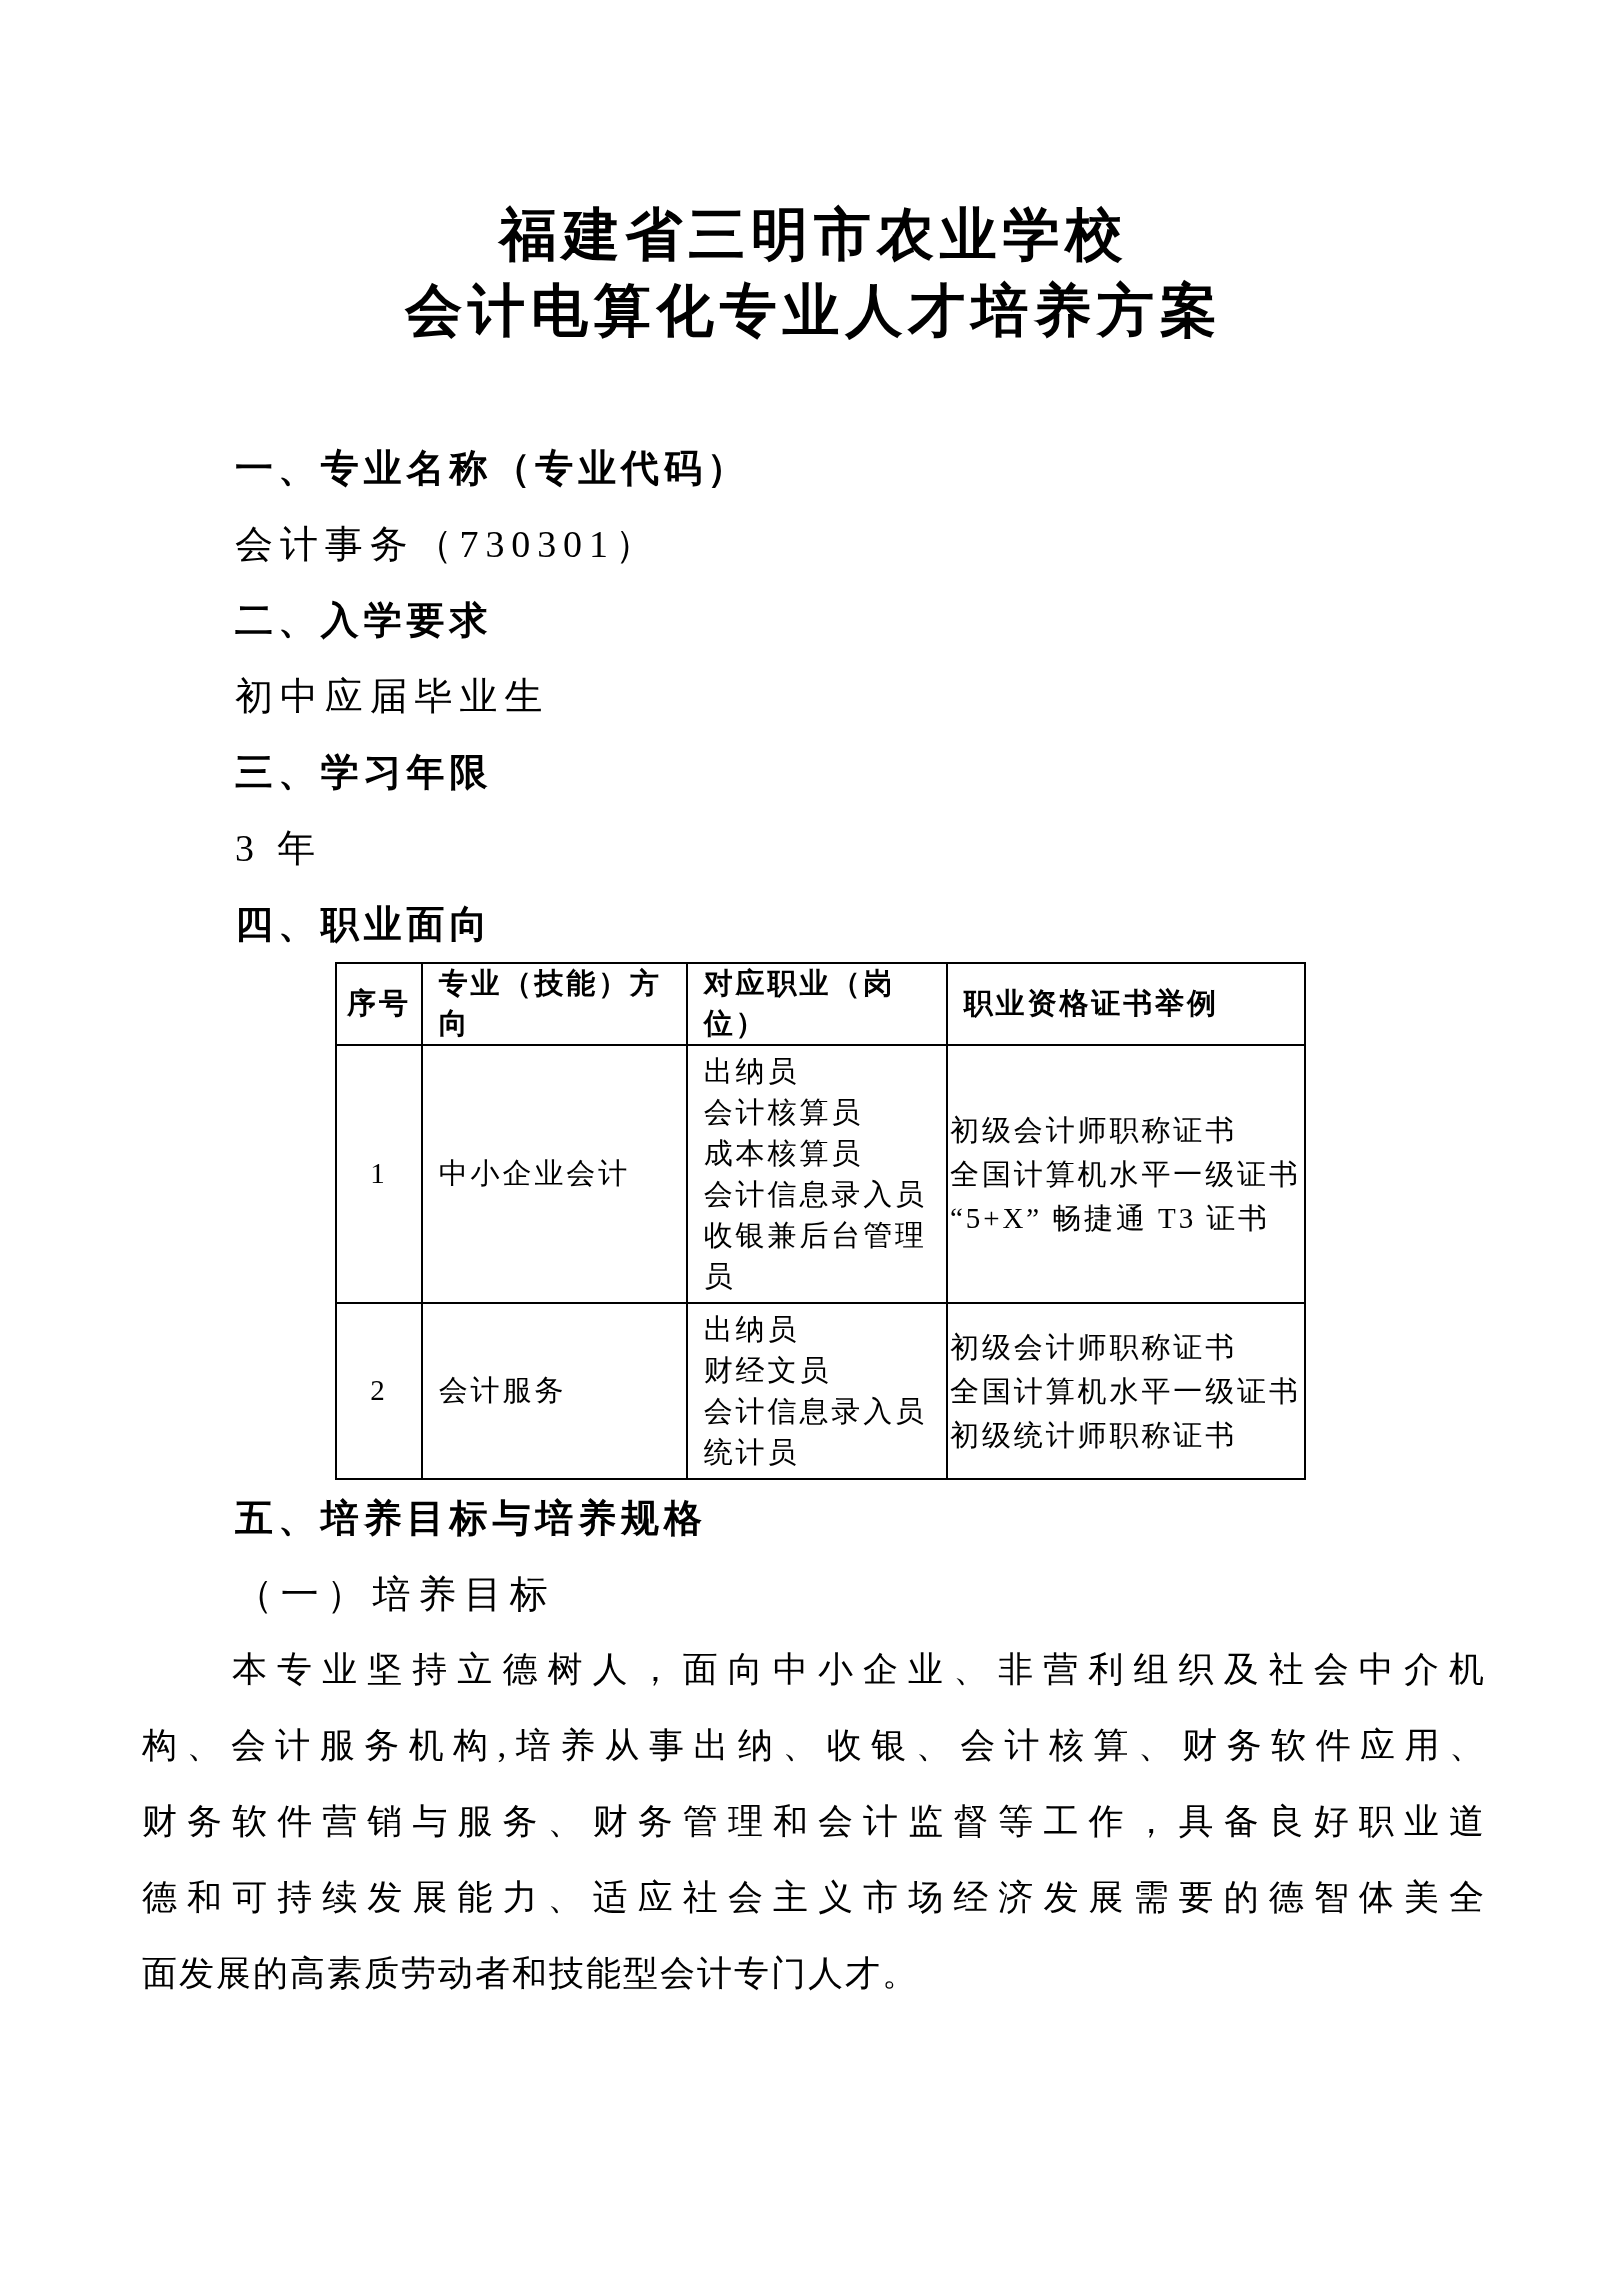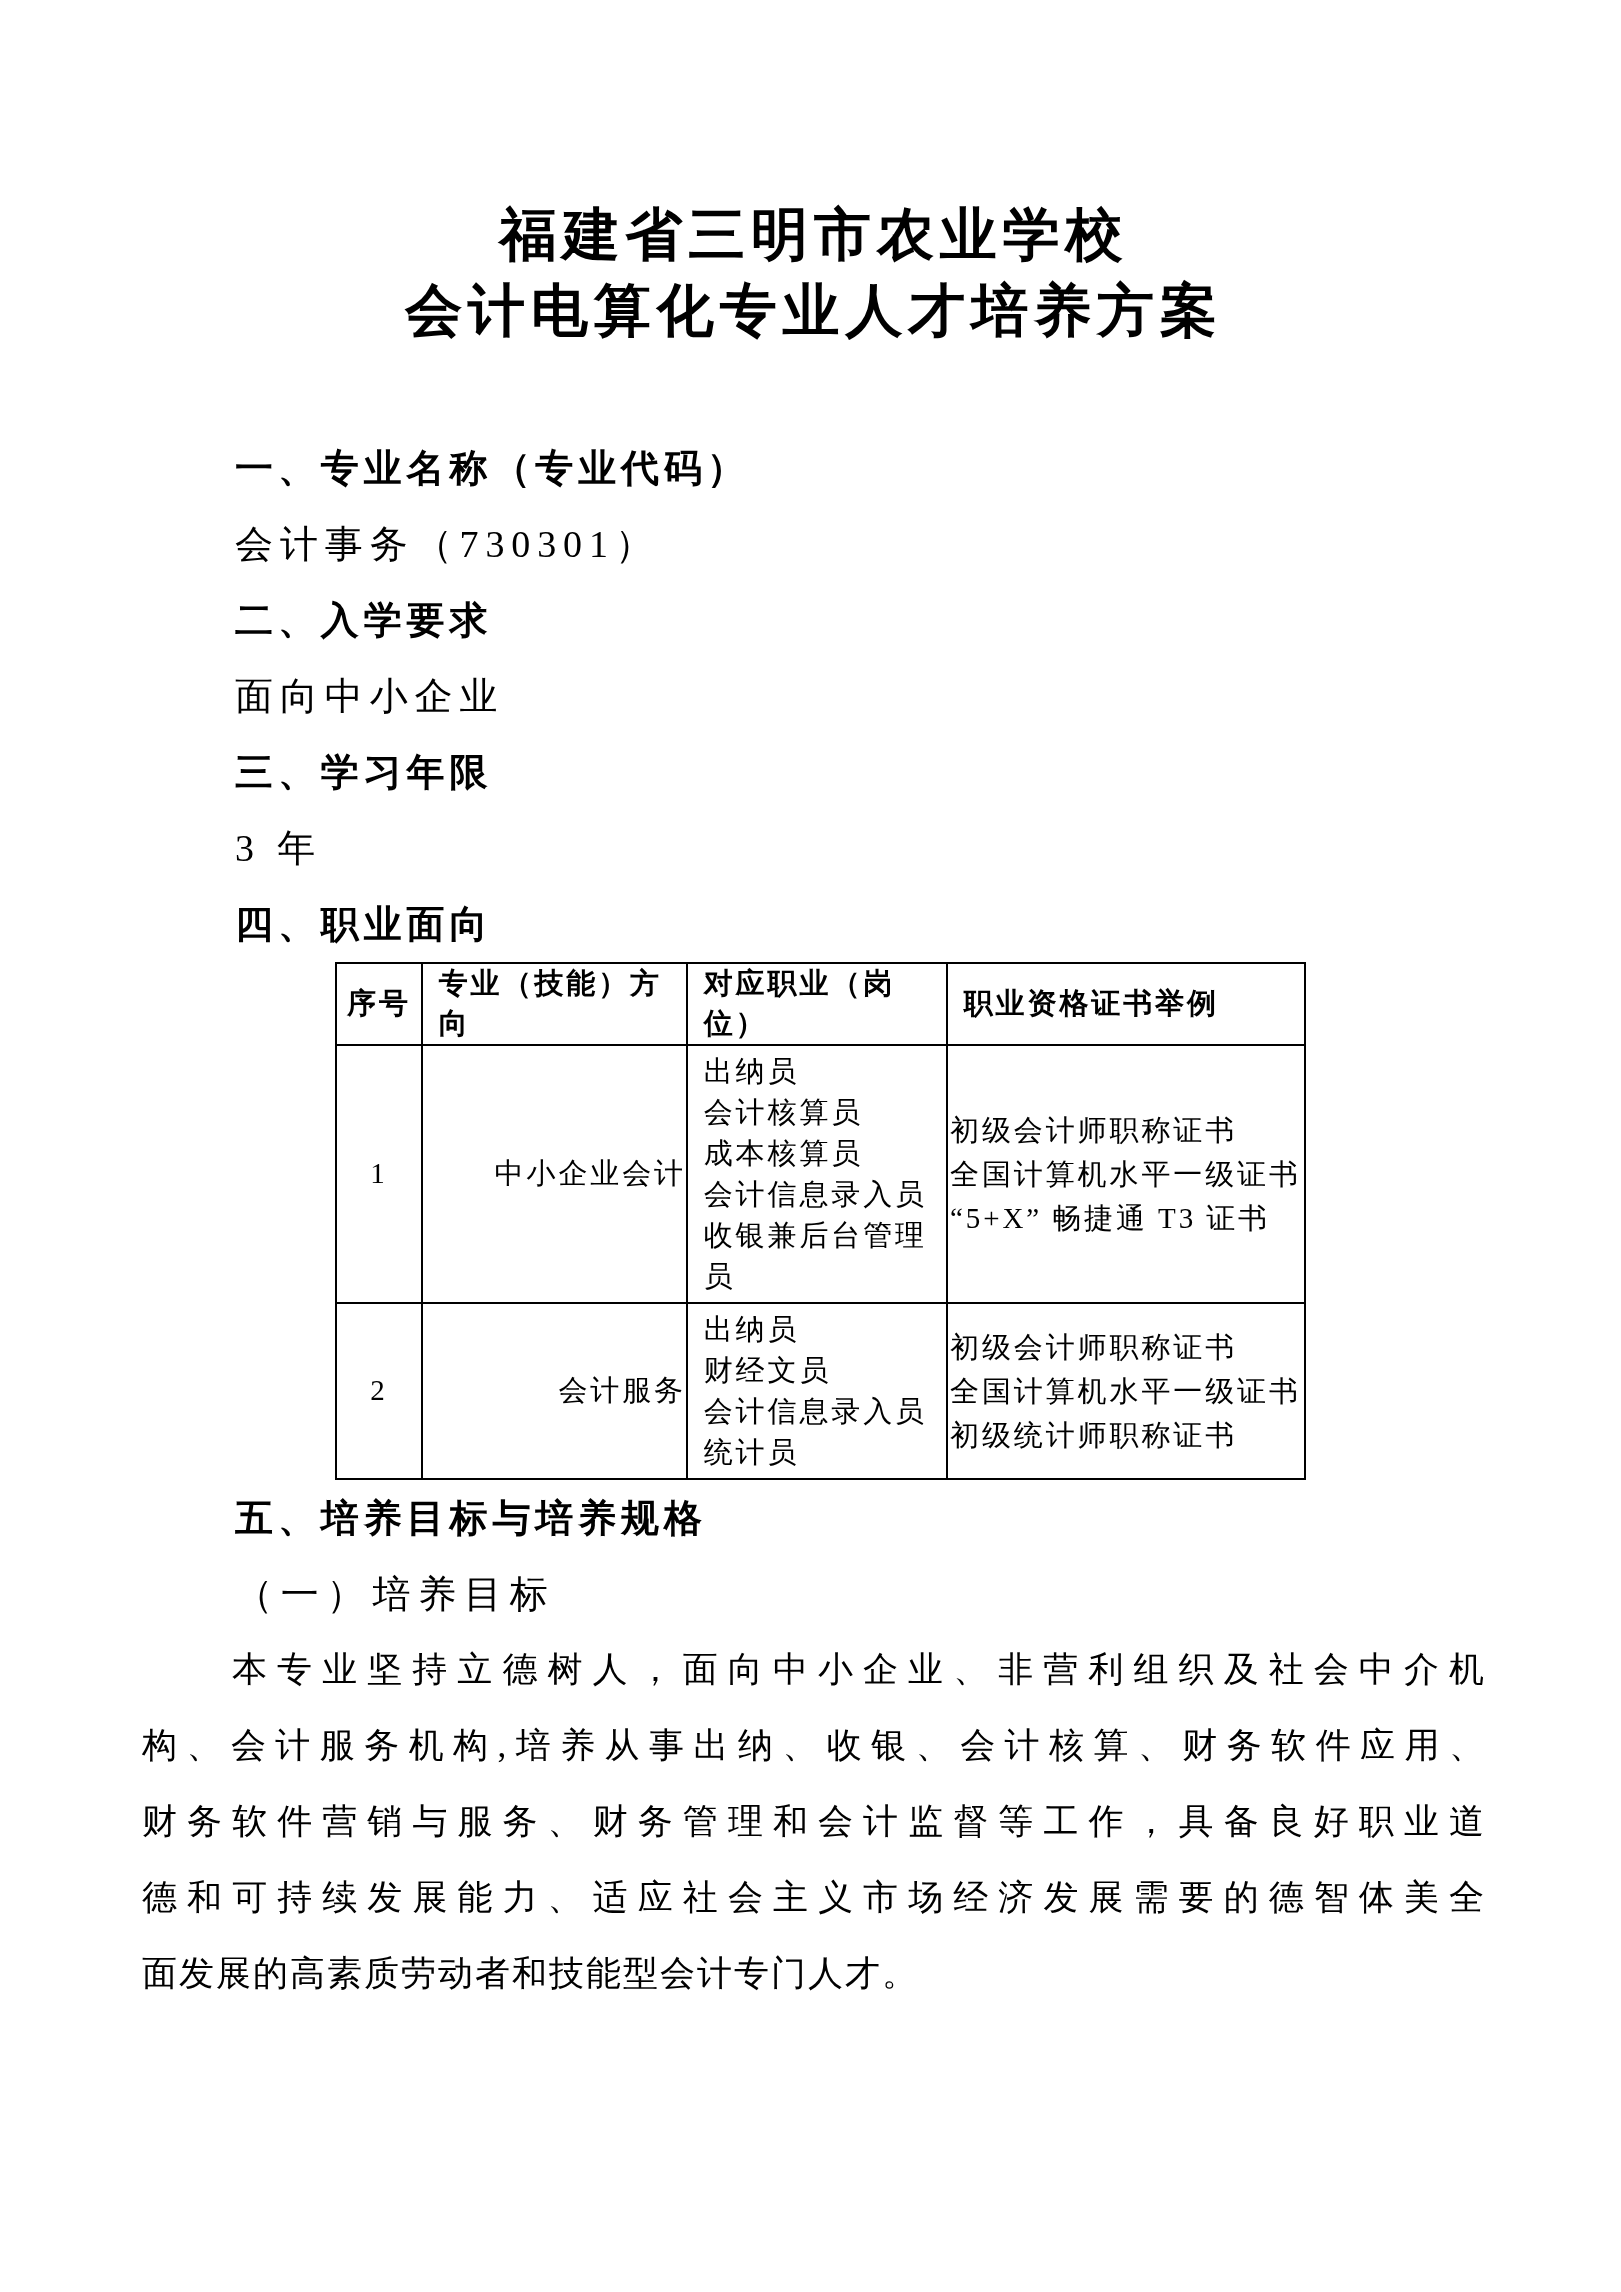--- a/index.html
+++ b/index.html
@@ -55,21 +55,21 @@
     vertical-align: middle;
   }
   table.career th {
     font-weight: bold;
     height: 43px;
     text-align: left;
     padding-left: 15.7px;
   }
   table.career th.c-num { text-align: center; padding-left: 0; border-radius: 20px; }
   td.c-num { text-align: center; }
-  td.c-dir { padding-left: 15.7px; text-align: right; }
+  td.c-dir { padding-left: 15.7px; }
   td.c-jobs { padding: 4.9px 0 4.9px 15.7px; }
   td.c-certs { padding-left: 2px; }
   .job-line  { line-height: 41px; }
   .cert-line { line-height: 44px; }
   
   .para-line {
     font-size: 35px;
     line-height: 76px;
     letter-spacing: 2px;
   }
@@ -87,21 +87,21 @@
 
     <div class="doc-title">
       <div>福建省三明市农业学校</div>
       <div>会计电算化专业人才培养方案</div>
     </div>
 
     <div class="lines">
       <div class="line heading indent">一、专业名称（专业代码）</div>
       <div class="line body-line indent">会计事务（730301）</div>
       <div class="line heading indent">二、入学要求</div>
-      <div class="line body-line indent">面向中小企业</div>
+      <div class="line body-line indent">初中应届毕业生</div>
       <div class="line heading indent">三、学习年限</div>
       <div class="line body-line indent">3 年</div>
       <div class="line heading indent">四、职业面向</div>
     </div>
 
     <table class="career">
       <colgroup>
         <col style="width:86px">
         <col style="width:265px">
         <col style="width:260px">

